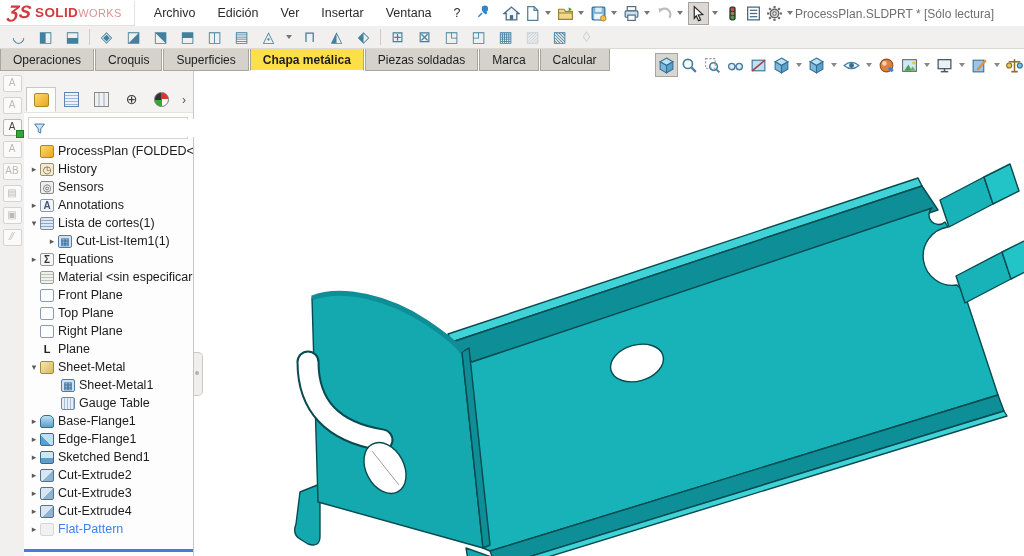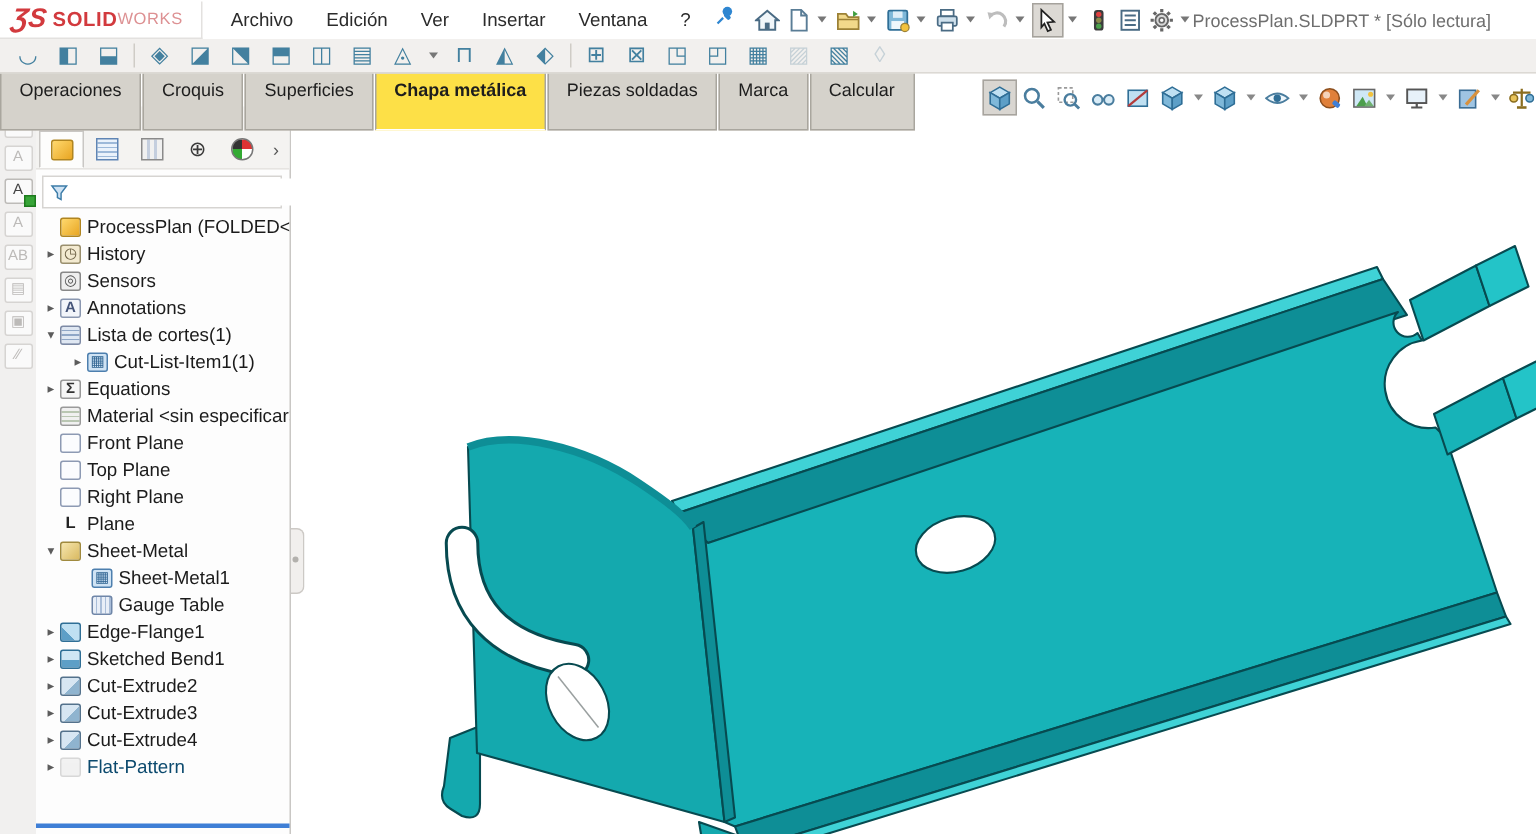--- a/index.html
+++ b/index.html
@@ -21,21 +21,21 @@
   .qa-btn.pressed{background:#dcd9d4;border:1px solid #a5a29c;padding:2px 1px}
   .doc-title{position:absolute;right:30px;top:7px;font-size:12px;color:#6f6f6f}
   
   .toolbar{position:absolute;top:26px;left:0;right:0;height:22px;background:#f2f0ee;border-bottom:1px solid #dcd9d4;display:flex;align-items:center;padding-left:5px;z-index:9}
   .tb-ic{width:27px;text-align:center;font-size:15px;line-height:20px;color:#43809f;flex:none}
   .tb-ic.gray{color:#c6d1d7}
   .tb-sep{width:1px;height:16px;background:#cfccc6;margin:0 3px;flex:none}
   .tb-car{width:0;height:0;border-left:3px solid transparent;border-right:3px solid transparent;border-top:4px solid #777;margin:0 4px;flex:none}
   
   .tabsrow{position:absolute;top:48px;left:0;right:0;height:23px;z-index:8}
-  .tab{display:inline-block;box-sizing:border-box;height:39px;padding:4px 12px 0 12px;font-size:12px;color:#1d1d1d;
+  .tab{display:inline-block;box-sizing:border-box;height:23px;padding:4px 12px 0 12px;font-size:12px;color:#1d1d1d;
        background:#d5d2cb;border:1px solid #a9a69e;margin-right:1px}
   .tab.active{background:#fde047;font-weight:bold;border-bottom-color:#fff}
   
   .leftstrip{position:absolute;top:71px;left:0;width:24px;bottom:0;background:#f1f0ef;border-right:1px solid #deddda;z-index:7}
   .strip-ic{width:17px;height:15px;margin:4px auto 5px auto;border:1px solid #d6d4d2;background:#fafafa;color:#bcbab8;
             font-size:10px;line-height:14px;text-align:center;border-radius:2px;position:relative}
   .strip-ic.hot{color:#444;border-color:#bdbbb8}
   .strip-ic.hot::after{content:"";position:absolute;right:-3px;bottom:-3px;width:6px;height:6px;background:#37a437;border:1px solid #1d7a1d}
   
   .panel{position:absolute;left:24px;top:71px;width:169px;bottom:0;background:#fdfdfd;border-right:1px solid #c9c7c4;z-index:7}
@@ -57,21 +57,21 @@
   .tree{margin-top:3px;font-size:12.5px;color:#1b1b1b}
   .trow{display:flex;align-items:center;height:18px;padding-left:4px;white-space:nowrap;overflow:hidden}
   .trow.lv1{padding-left:22px}
   .trow.lv1b{padding-left:37px}
   .arr{width:12px;flex:none;font-size:9px;color:#5c5c5c;text-align:center}
   .arr.r::before{content:"\25B8"}
   .arr.d::before{content:"\25BE"}
   .ti{width:14px;height:13px;flex:none;margin-right:4px;display:flex;align-items:center;justify-content:center;
       font-size:10px;border-radius:2px;box-sizing:border-box}
   .tlabel{flex:1;overflow:hidden}
-  .trow.gray .tlabel{color:#0c4a6e}
+  .trow.gray .tlabel{color:#3b82f6}
   .trow.gray .ti{opacity:.45}
   .ti-part{background:linear-gradient(135deg,#ffd96e,#e8a522);border:1px solid #b08520}
   .ti-history{border:1px solid #9a8f6e;background:#f3ead0;color:#6f6347}
   .ti-sensor{border:1px solid #888;background:#eee;color:#555}
   .ti-ann{border:1px solid #8a97b0;background:#f2f5fa;color:#45557a;font-weight:bold}
   .ti-cutlist{border:1px solid #7d8aa5;background:repeating-linear-gradient(#dfe7f2 0 2px,#8fa6c6 2px 3px)}
   .ti-cutitem{border:1px solid #4d7fae;background:#cfe3f4;color:#2e6391}
   .ti-eq{border:1px solid #999;background:#f6f6f6;color:#333;font-weight:bold}
   .ti-mat{border:1px solid #9a9a9a;background:repeating-linear-gradient(#f0f0f0 0 2px,#b9c6b2 2px 3px)}
   .ti-plane{border:1px solid #8d9ab3;background:#fbfcfe}
@@ -560,20 +560,25 @@
     <div class="trow lv1b">
         <span class="ti ti-sm1">▦</span>
         <span class="tlabel">Sheet-Metal1</span>
       </div>
     <div class="trow lv1b">
         <span class="ti ti-gauge"></span>
         <span class="tlabel">Gauge Table</span>
       </div>
     <div class="trow">
         <span class="arr r"></span>
+        <span class="ti ti-bflange"></span>
+        <span class="tlabel">Base-Flange1</span>
+      </div>
+    <div class="trow">
+        <span class="arr r"></span>
         <span class="ti ti-eflange"></span>
         <span class="tlabel">Edge-Flange1</span>
       </div>
     <div class="trow">
         <span class="arr r"></span>
         <span class="ti ti-sbend"></span>
         <span class="tlabel">Sketched Bend1</span>
       </div>
     <div class="trow">
         <span class="arr r"></span>

